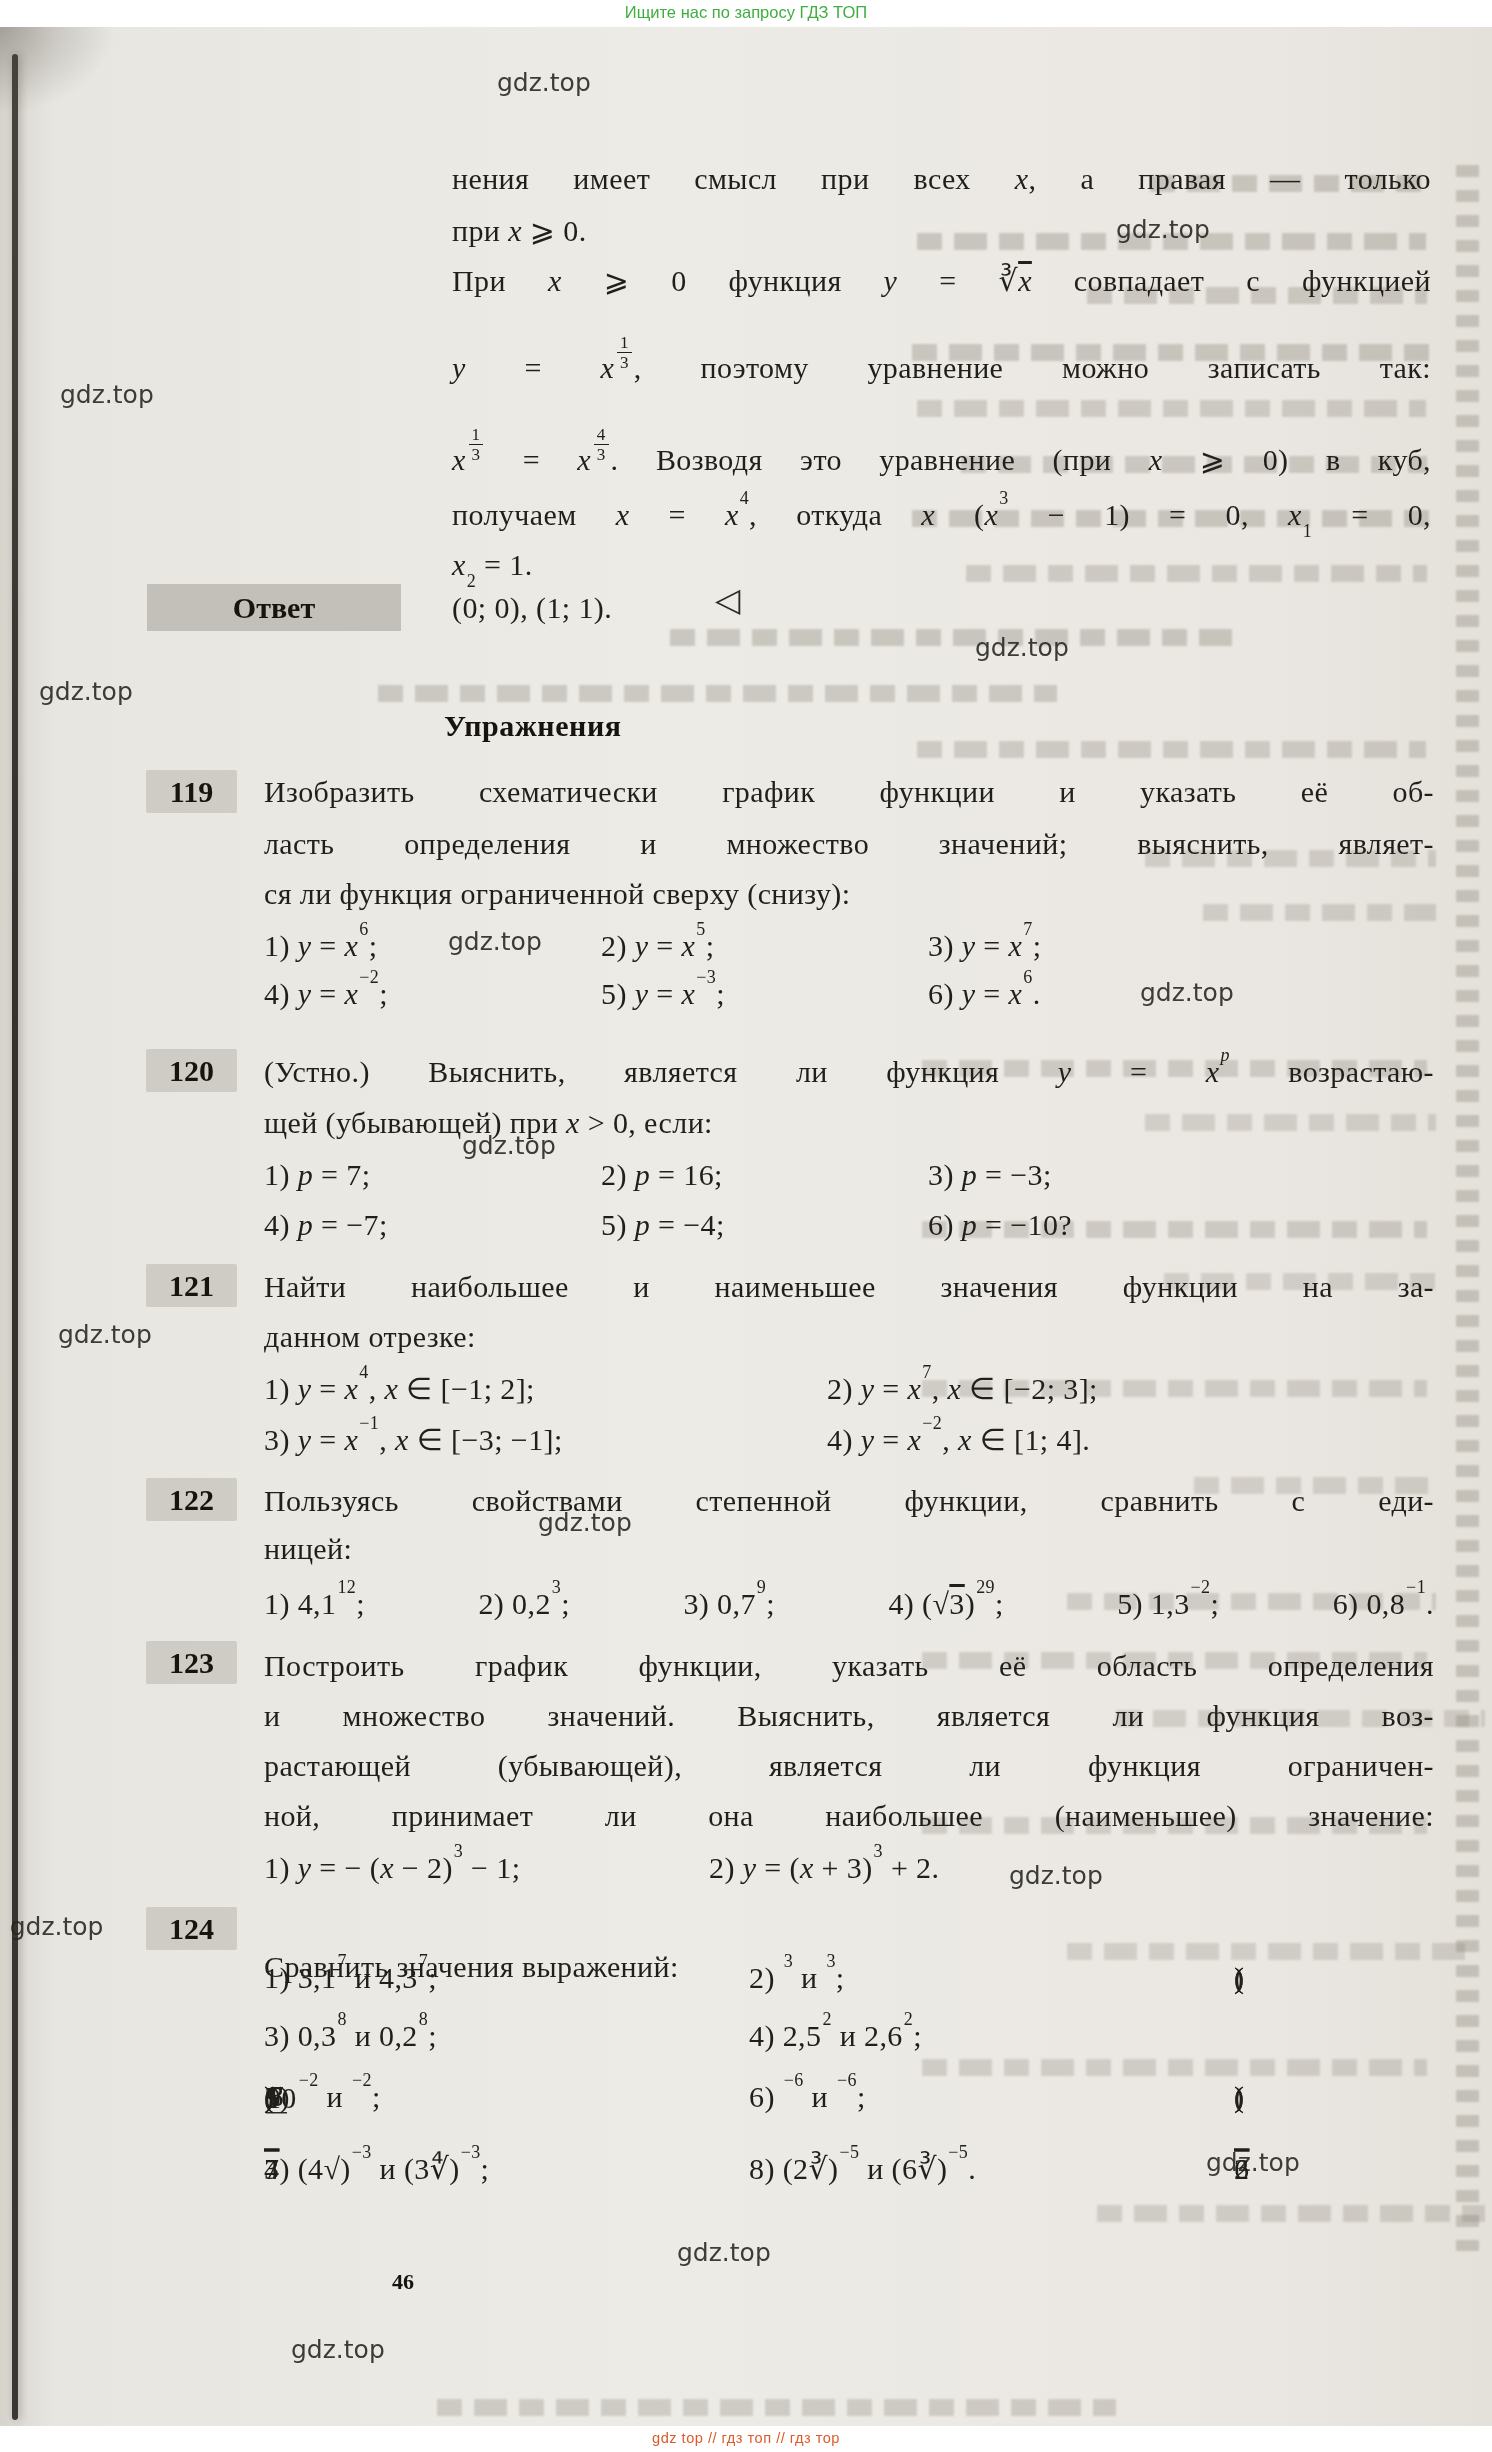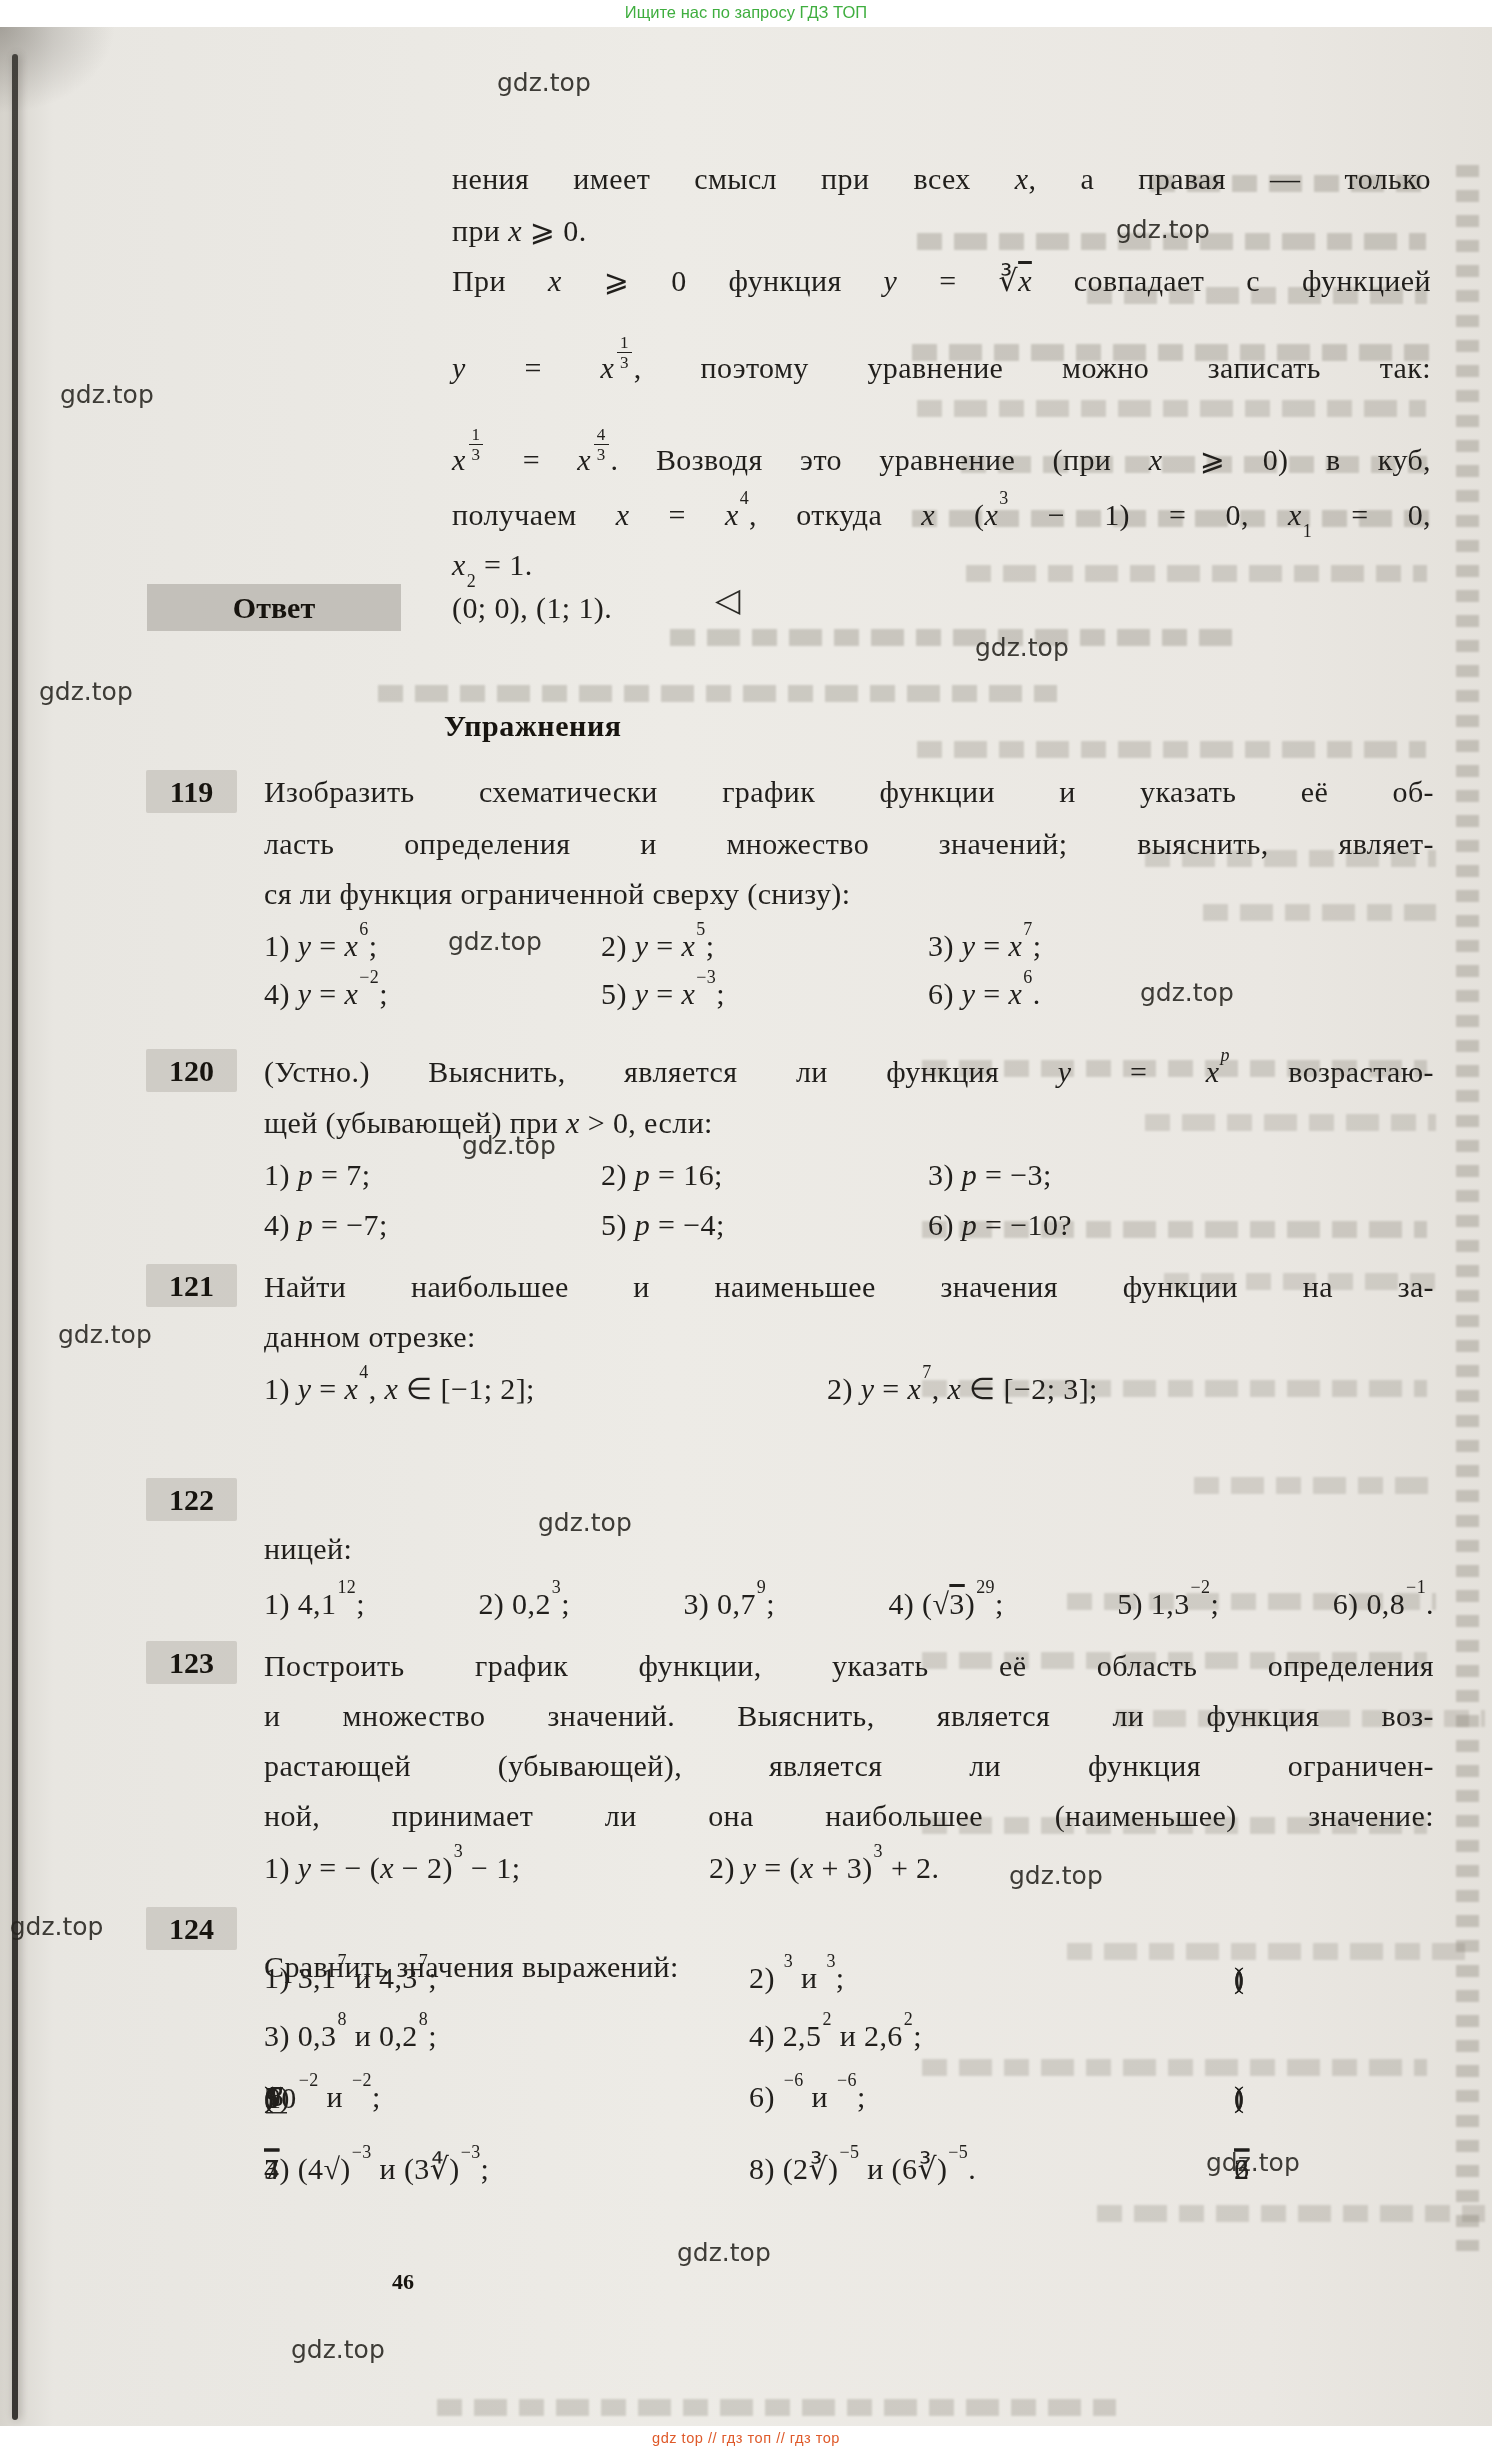--- a/index.html
+++ b/index.html
@@ -166,22 +166,27 @@
     <span style="--x:664px">6) <i>p</i> = −10?</span>
   </div>
 
   <div class="numbox" style="top:1264px">121</div>
   <div class="ln j" style="top:1266px">Найти наибольшее и наименьшее значения функции на за-</div>
   <div class="ln" style="top:1316px">данном отрезке:</div>
   <div class="row" style="top:1363px;height:49px">
     <span style="--x:0px">1) <i>y</i> = <i>x</i><sup>4</sup>, <i>x</i> ∈ [−1; 2];</span>
     <span style="--x:563px">2) <i>y</i> = <i>x</i><sup>7</sup>, <i>x</i> ∈ [−2; 3];</span>
   </div>
+  <div class="row" style="top:1414px;height:49px">
+    <span style="--x:0px">3) <i>y</i> = <i>x</i><sup>−1</sup>, <i>x</i> ∈ [−3; −1];</span>
+    <span style="--x:563px">4) <i>y</i> = <i>x</i><sup>−2</sup>, <i>x</i> ∈ [1; 4].</span>
+  </div>
 
   <div class="numbox" style="top:1478px">122</div>
+  <div class="ln j" style="top:1480px">Пользуясь свойствами степенной функции, сравнить с еди-</div>
   <div class="ln" style="top:1528px">ницей:</div>
   <div class="rowflex" style="top:1579px">
     <span>1) 4,1<sup>12</sup>;</span>
     <span>2) 0,2<sup>3</sup>;</span>
     <span>3) 0,7<sup>9</sup>;</span>
     <span>4) (√<span class="ol">3</span>)<sup>29</sup>;</span>
     <span>5) 1,3<sup>−2</sup>;</span>
     <span>6) 0,8<sup>−1</sup>.</span>
   </div>
 

